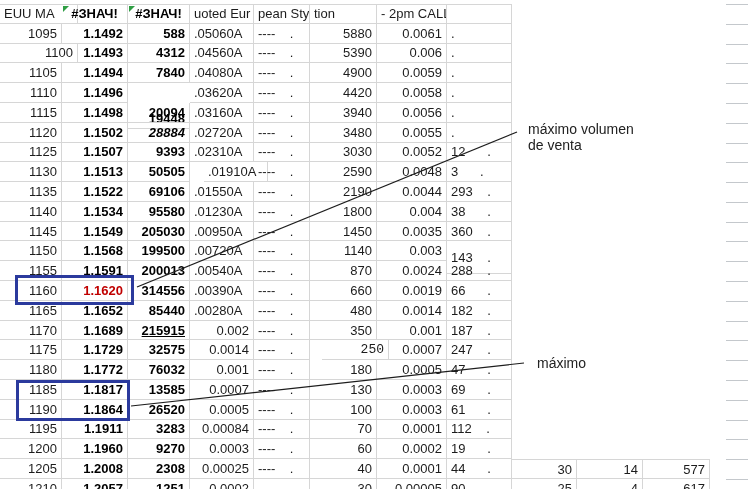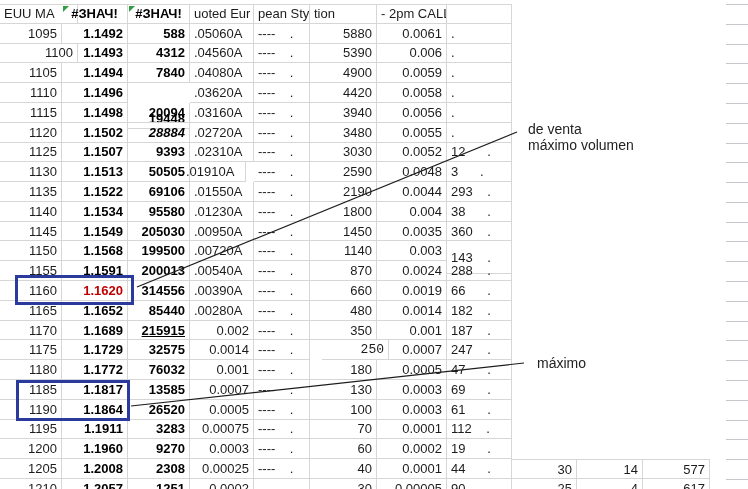--- a/index.html
+++ b/index.html
@@ -100,21 +100,21 @@
       <div class="cell right bold" style="left: 62px; top: 142.53px; width: 66px; height: 19.79px;">1.1507</div>
       <div class="cell right bold" style="left: 128px; top: 142.53px; width: 62px; height: 19.79px;">9393</div>
       <div class="cell left" style="left: 190px; top: 142.53px; width: 64px; height: 19.79px;">.02310A</div>
       <div class="cell left" style="left: 254px; top: 142.53px; width: 56px; height: 19.79px;">----    .</div>
       <div class="cell right" style="left: 310px; top: 142.53px; width: 67px; height: 19.79px;">3030</div>
       <div class="cell right" style="left: 377px; top: 142.53px; width: 70px; height: 19.79px;">0.0052</div>
       <div class="cell left" style="left: 447px; top: 142.53px; width: 65px; height: 19.79px;">12      .</div>
       <div class="cell right" style="left: 0px; top: 162.32px; width: 62px; height: 19.79px;">1130</div>
       <div class="cell right bold" style="left: 62px; top: 162.32px; width: 66px; height: 19.79px;">1.1513</div>
       <div class="cell right bold" style="left: 128px; top: 162.32px; width: 62px; height: 19.79px;">50505</div>
-      <div class="cell left" style="left: 182px; top: 162.32px; width: 64px; height: 19.79px;">.01910A</div>
+      <div class="cell left" style="left: 204px; top: 162.32px; width: 64px; height: 19.79px;">.01910A</div>
       <div class="cell left" style="left: 254px; top: 162.32px; width: 56px; height: 19.79px;">----    .</div>
       <div class="cell right" style="left: 310px; top: 162.32px; width: 67px; height: 19.79px;">2590</div>
       <div class="cell right" style="left: 377px; top: 162.32px; width: 70px; height: 19.79px;">0.0048</div>
       <div class="cell left" style="left: 447px; top: 162.32px; width: 65px; height: 19.79px;">3      .</div>
       <div class="cell right" style="left: 0px; top: 182.11px; width: 62px; height: 19.79px;">1135</div>
       <div class="cell right bold" style="left: 62px; top: 182.11px; width: 66px; height: 19.79px;">1.1522</div>
       <div class="cell right bold" style="left: 128px; top: 182.11px; width: 62px; height: 19.79px;">69106</div>
       <div class="cell left" style="left: 190px; top: 182.11px; width: 64px; height: 19.79px;">.01550A</div>
       <div class="cell left" style="left: 254px; top: 182.11px; width: 56px; height: 19.79px;">----    .</div>
       <div class="cell right" style="left: 310px; top: 182.11px; width: 67px; height: 19.79px;">2190</div>
@@ -204,21 +204,21 @@
       <div class="cell right bold" style="left: 62px; top: 399.8px; width: 66px; height: 19.79px;">1.1864</div>
       <div class="cell right bold" style="left: 128px; top: 399.8px; width: 62px; height: 19.79px;">26520</div>
       <div class="cell right" style="left: 190px; top: 399.8px; width: 64px; height: 19.79px;">0.0005</div>
       <div class="cell left" style="left: 254px; top: 399.8px; width: 56px; height: 19.79px;">----    .</div>
       <div class="cell right" style="left: 310px; top: 399.8px; width: 67px; height: 19.79px;">100</div>
       <div class="cell right" style="left: 377px; top: 399.8px; width: 70px; height: 19.79px;">0.0003</div>
       <div class="cell left" style="left: 447px; top: 399.8px; width: 65px; height: 19.79px;">61      .</div>
       <div class="cell right" style="left: 0px; top: 419.59px; width: 62px; height: 19.79px;">1195</div>
       <div class="cell right bold" style="left: 62px; top: 419.59px; width: 66px; height: 19.79px;">1.1911</div>
       <div class="cell right bold" style="left: 128px; top: 419.59px; width: 62px; height: 19.79px;">3283</div>
-      <div class="cell right" style="left: 190px; top: 419.59px; width: 64px; height: 19.79px;">0.00075</div>
+      <div class="cell right" style="left: 190px; top: 419.59px; width: 64px; height: 19.79px;">0.00084</div>
       <div class="cell left" style="left: 254px; top: 419.59px; width: 56px; height: 19.79px;">----    .</div>
       <div class="cell right" style="left: 310px; top: 419.59px; width: 67px; height: 19.79px;">70</div>
       <div class="cell right" style="left: 377px; top: 419.59px; width: 70px; height: 19.79px;">0.0001</div>
       <div class="cell left" style="left: 447px; top: 419.59px; width: 65px; height: 19.79px;">112    .</div>
       <div class="cell right" style="left: 0px; top: 439.38px; width: 62px; height: 19.79px;">1200</div>
       <div class="cell right bold" style="left: 62px; top: 439.38px; width: 66px; height: 19.79px;">1.1960</div>
       <div class="cell right bold" style="left: 128px; top: 439.38px; width: 62px; height: 19.79px;">9270</div>
       <div class="cell right" style="left: 190px; top: 439.38px; width: 64px; height: 19.79px;">0.0003</div>
       <div class="cell left" style="left: 254px; top: 439.38px; width: 56px; height: 19.79px;">----    .</div>
       <div class="cell right" style="left: 310px; top: 439.38px; width: 67px; height: 19.79px;">60</div>
@@ -275,18 +275,18 @@
 
   <svg class="overlay" width="748" height="489">
     <line id="callout-line-1" x1="137" y1="287" x2="517" y2="132" stroke-width="1.2" stroke="#1d1d1d"></line>
     <line id="callout-line-2" x1="131" y1="406" x2="524" y2="363" stroke-width="1.2" stroke="#1d1d1d"></line>
   </svg>
 
   <div class="hl-box" style="left:15px;top:275px;width:119px;height:30px;"></div>
   <div class="hl-box" style="left:16px;top:380px;width:114px;height:41px;"></div>
 
   <div class="note" style="left:528px;top:121px;">
+    <div>máximo volumen</div>
     <div>de venta</div>
-    <div>máximo volumen</div>
   </div>
   <div class="note" style="left:537px;top:355px;">máximo</div>
 
 </div>
 
 </body></html>

